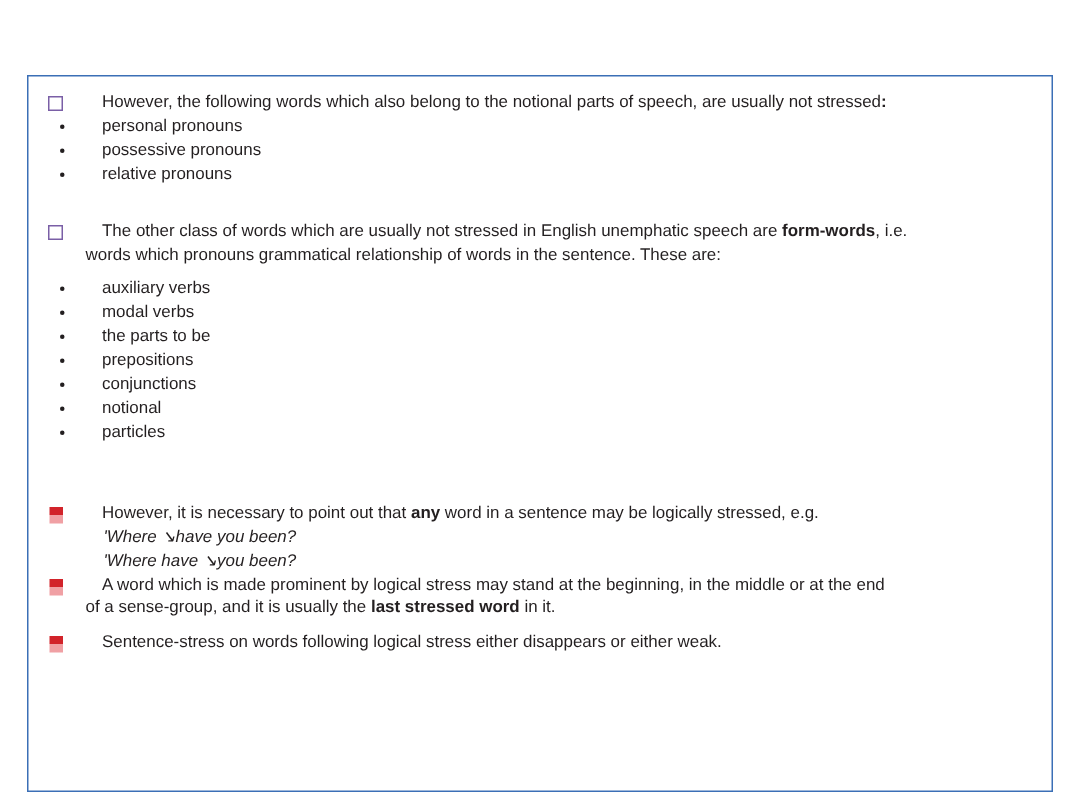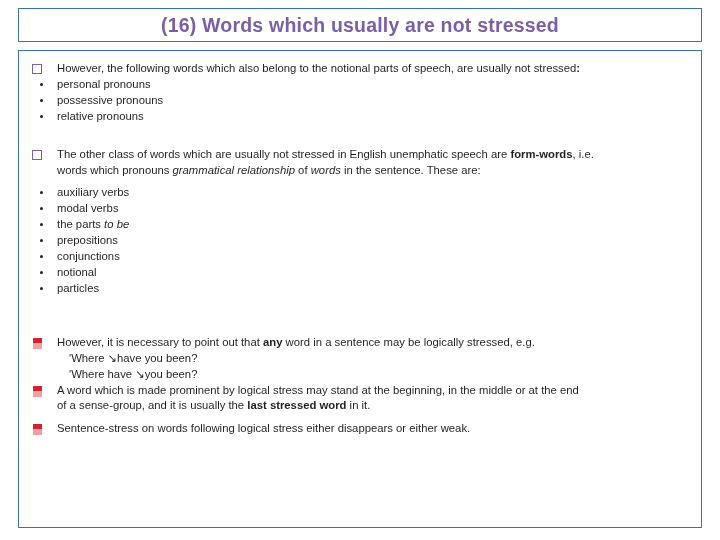--- a/index.html
+++ b/index.html
@@ -91,55 +91,53 @@
     background: linear-gradient(to bottom, #d2232a 0%, #d2232a 48%, #f0a0a4 48%, #f0a0a4 100%);
   }
   .text-cell {
     flex: 1;
   }
   .sub-indent {
     padding-left: 12px;
   }
   .row {
     margin-bottom: 1px;
+    gap: 11px;
   }
   .gap-lg {
     height: 22px;
   }
   .gap-md {
     height: 16px;
   }
   .gap-sm {
     height: 7px;
   }
   .b {
     font-weight: bold;
   }
   .i {
-    font-style: italic;
   }
   .cont-line {
     padding-left: 30px;
     font-size: 11.3px;
     color: #231f20;
     line-height: 1.32;
   }
   .phrase {
+    font-style: italic;
     font-size: 11.3px;
     text-align: center;
   }
 </style>
 </head>
 <body>
 
 <div class="slide">
 
-  <div class="title-box">
-    <div class="title-text">(16) Words which usually are not stressed</div>
-  </div>
 
   <div class="body-box">
 
     <div class="line row">
       <div class="bullet-cell">
           <span class="sq-open"></span>
         </div>
       <div class="text-cell"><span>However, the following words which also belong to the notional parts of speech, are usually not stressed</span><span class="b">:</span></div>
     </div>
 

